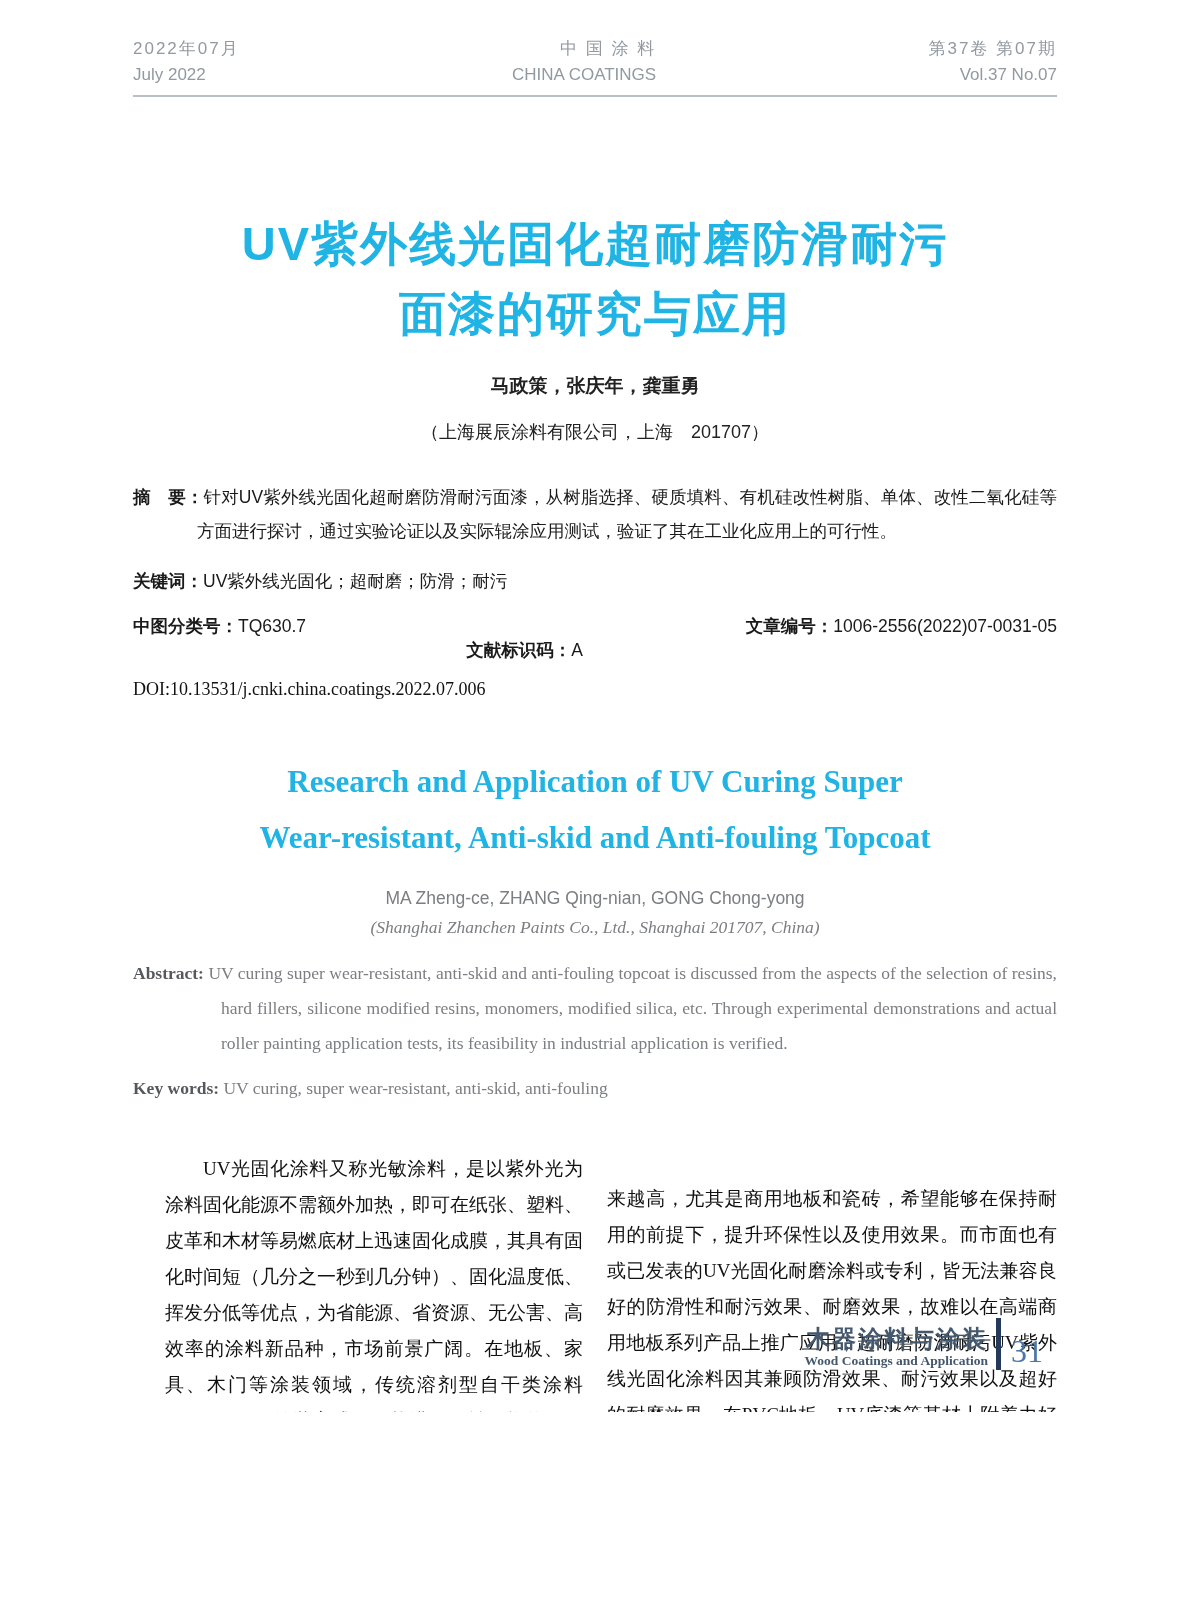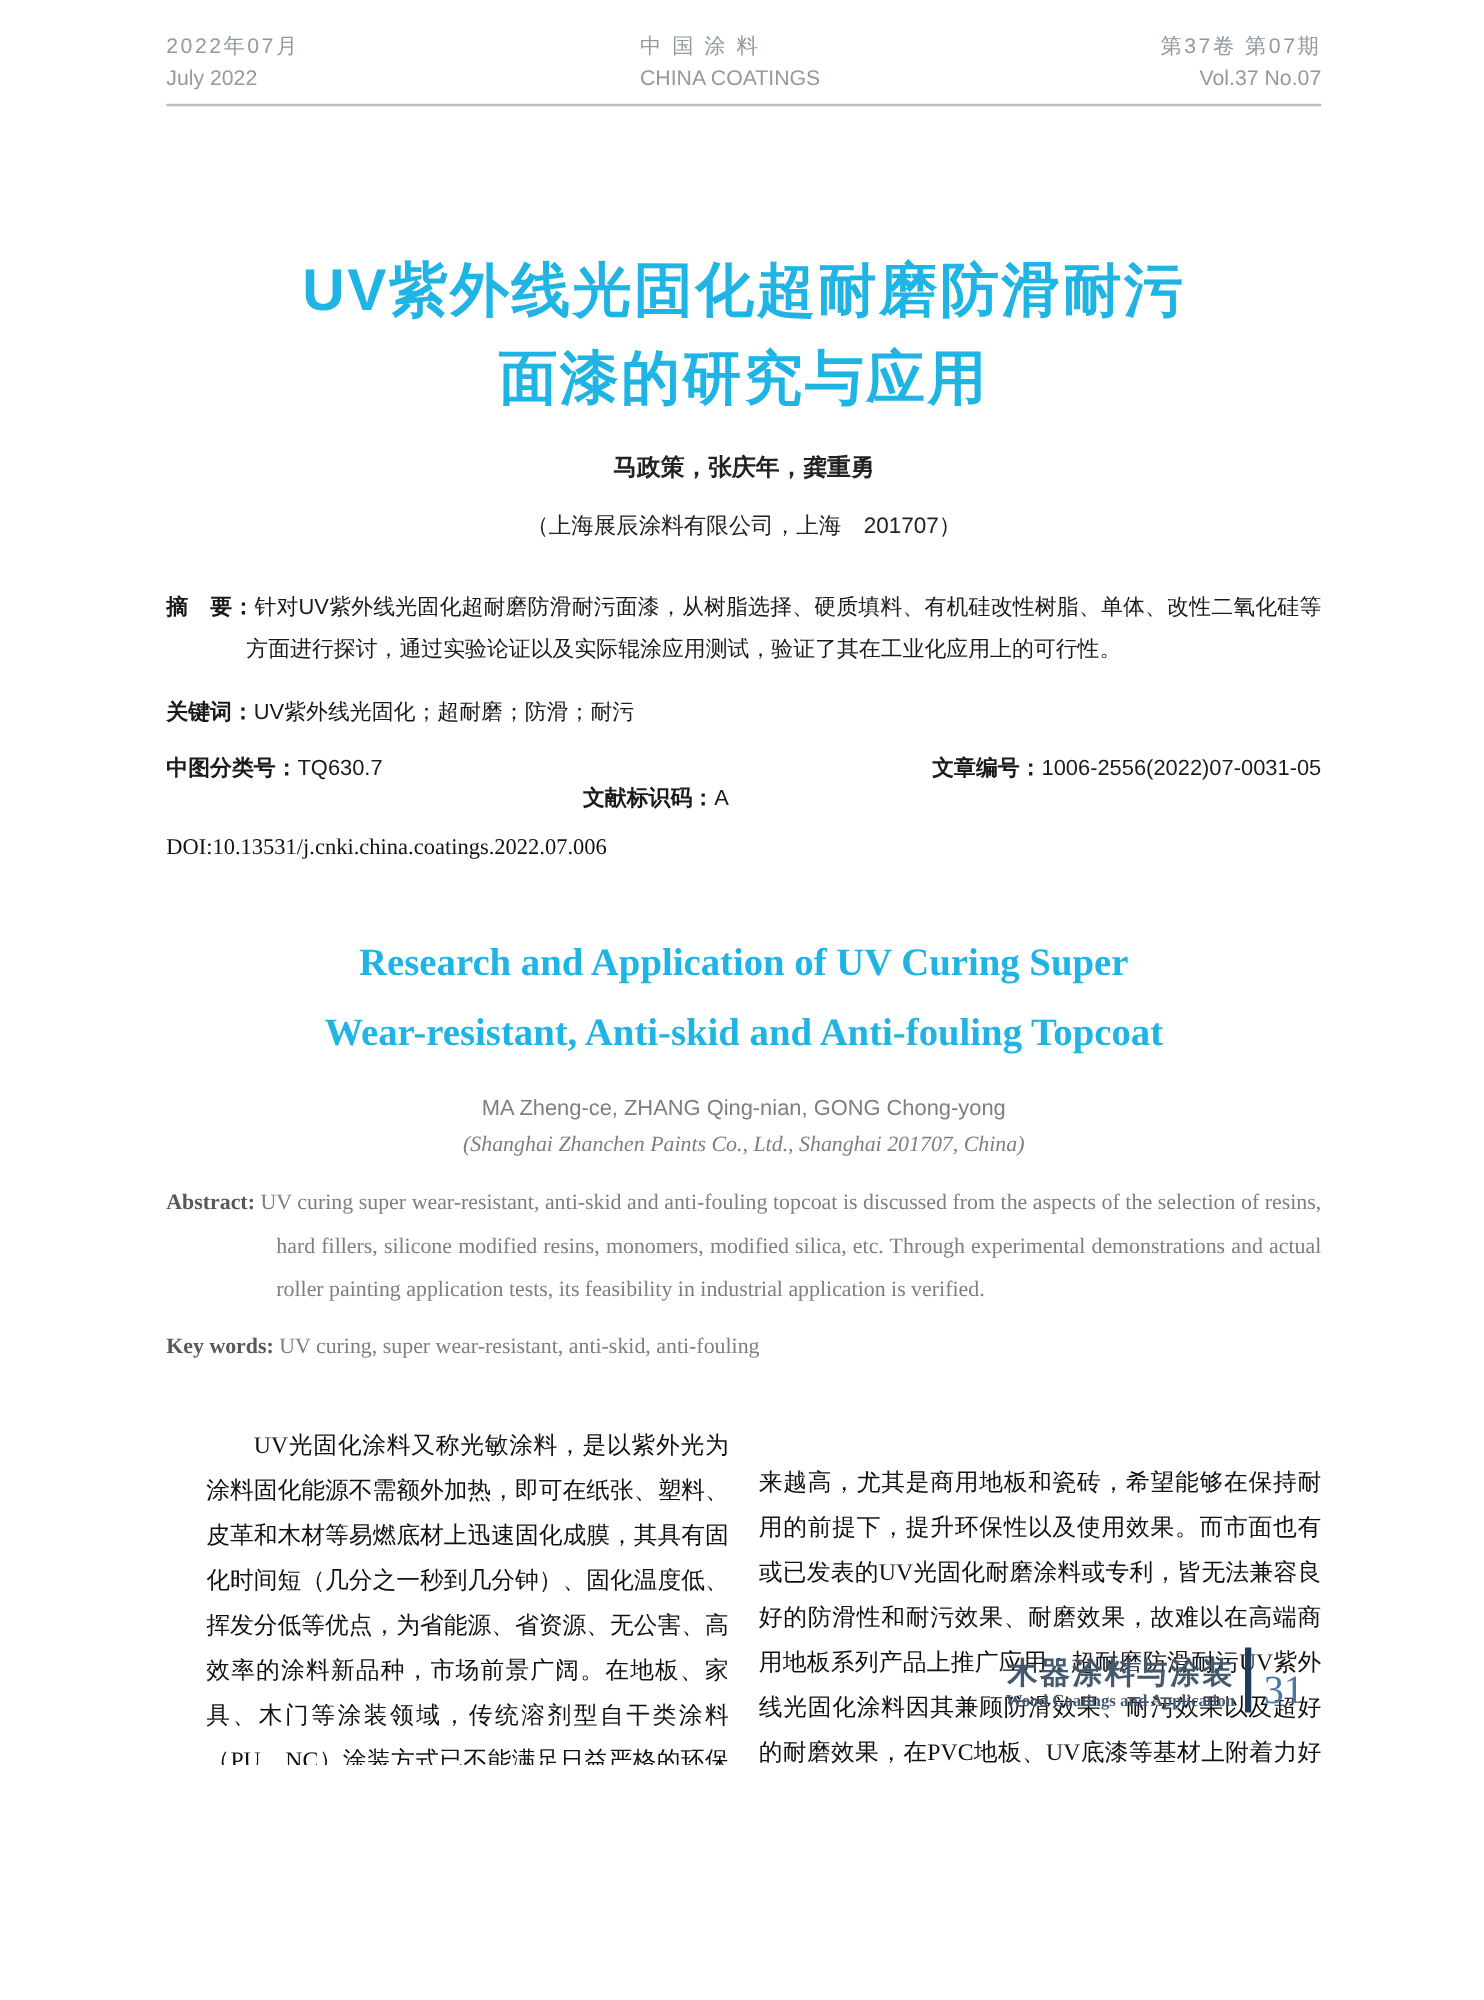--- a/index.html
+++ b/index.html
@@ -8,35 +8,35 @@
     background: #ffffff;
   }
   .page {
     position: relative;
     width: 1187px;
     height: 1412px;
     background: #ffffff;
     overflow: hidden;
     font-family: "Liberation Sans", sans-serif;
     box-sizing: border-box;
-    padding: 24px 130px 0 133px;
+    padding: 36px 130px 0 133px;
     color: #1a1a1a;
   }
   
   .jheader {
     display: flex;
     justify-content: space-between;
     align-items: flex-start;
     color: #9199a1;
     font-size: 17px;
     line-height: 26px;
   }
   .jheader .hcol { white-space: nowrap; }
   .jheader .h-left  { text-align: left; }
-  .jheader .h-center{ text-align: left; }
+  .jheader .h-center{ text-align: right; }
   .jheader .h-right { text-align: right; }
   .jheader .cnline { letter-spacing: 2px; }
   .header-rule {
     border: none;
     border-top: 2px solid #b9bfc5;
     margin: 7px 0 0 0;
   }
   
   .title-cn {
     margin: 112px 0 0 0;

